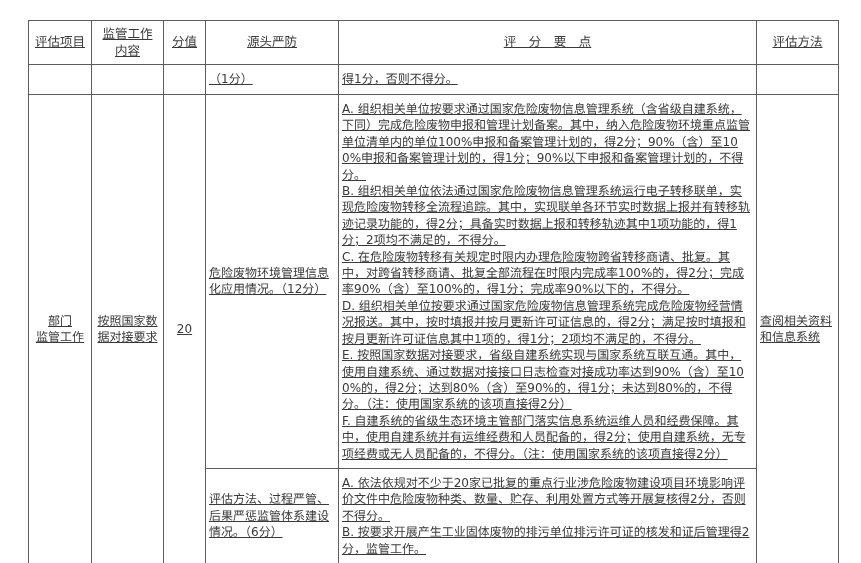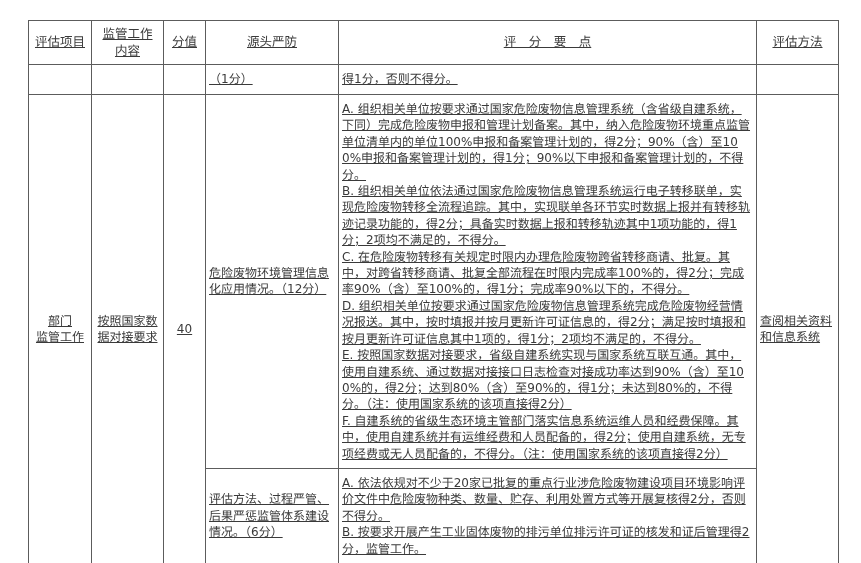--- a/index.html
+++ b/index.html
@@ -81,21 +81,21 @@
       <td></td>
       <td class="std">（1分）</td>
       <td>得1分，否则不得分。</td>
       <td></td>
     </tr>
 
     <tr>
       <td rowspan="2" class="center pre">部门
 监管工作</td>
       <td rowspan="2" class="center">按照国家数据对接要求</td>
-      <td rowspan="2" class="center">40</td>
+      <td rowspan="2" class="center">20</td>
       <td class="std">危险废物环境管理信息化应用情况。（12分）</td>
       <td class="pts">
             <p>A. 组织相关单位按要求通过国家危险废物信息管理系统（含省级自建系统，下同）完成危险废物申报和管理计划备案。其中，纳入危险废物环境重点监管单位清单内的单位100%申报和备案管理计划的，得2分；90%（含）至100%申报和备案管理计划的，得1分；90%以下申报和备案管理计划的，不得分。</p>
             <p>B. 组织相关单位依法通过国家危险废物信息管理系统运行电子转移联单，实现危险废物转移全流程追踪。其中，实现联单各环节实时数据上报并有转移轨迹记录功能的，得2分；具备实时数据上报和转移轨迹其中1项功能的，得1分；2项均不满足的，不得分。</p>
             <p>C. 在危险废物转移有关规定时限内办理危险废物跨省转移商请、批复。其中，对跨省转移商请、批复全部流程在时限内完成率100%的，得2分；完成率90%（含）至100%的，得1分；完成率90%以下的，不得分。</p>
             <p>D. 组织相关单位按要求通过国家危险废物信息管理系统完成危险废物经营情况报送。其中，按时填报并按月更新许可证信息的，得2分；满足按时填报和按月更新许可证信息其中1项的，得1分；2项均不满足的，不得分。</p>
             <p>E. 按照国家数据对接要求，省级自建系统实现与国家系统互联互通。其中，使用自建系统、通过数据对接接口日志检查对接成功率达到90%（含）至100%的，得2分；达到80%（含）至90%的，得1分；未达到80%的，不得分。（注：使用国家系统的该项直接得2分）</p>
             <p>F. 自建系统的省级生态环境主管部门落实信息系统运维人员和经费保障。其中，使用自建系统并有运维经费和人员配备的，得2分；使用自建系统，无专项经费或无人员配备的，不得分。（注：使用国家系统的该项直接得2分）</p>
           </td>
       <td rowspan="2" class="method-cell">查阅相关资料和信息系统</td>

